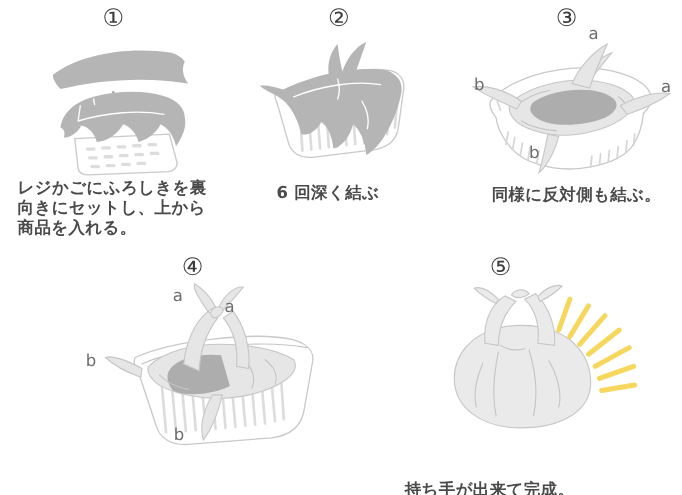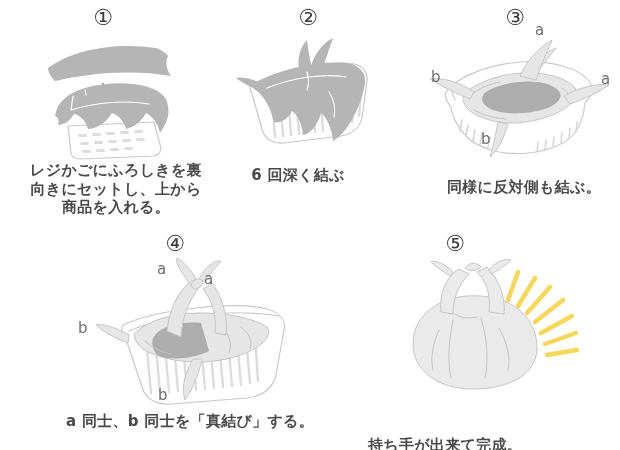--- a/index.html
+++ b/index.html
@@ -17,21 +17,20 @@
     font-size:22px;line-height:24px;
     color:#3c3c3c;
   }
   .caption{
     position:absolute;
     font-size:15px;font-weight:bold;
     color:#4a4a4a;
     line-height:18.5px;
     white-space:pre-line;
     letter-spacing:0.3px;
-    text-align:center;
   }
   .caption.center{text-align:center;}
   .corner-label{
     position:absolute;
     font-size:15px;line-height:15px;
     color:#6e6e6e;
   }
   .illu{position:absolute;}
   svg{display:block;overflow:visible;}
   .cloth{fill:#b5b5b5;}
@@ -156,21 +155,21 @@
       <path class="lightcloth" d="M46,62 C32,52 14,47 2,49 C14,57 30,64 42,69 Z"></path>
       <path class="lightcloth" d="M80,94 C76,108 70,120 62,127 C66,114 68,102 70,92 Z"></path>
     </g>
   </svg>
 
   <span class="corner-label" style="left:535px;top:23px;">a</span>
   <span class="corner-label" style="left:431px;top:70px;">b</span>
   <span class="corner-label" style="left:601px;top:72px;">a</span>
   <span class="corner-label" style="left:481px;top:132px;">b</span>
 
-  <div class="caption center" style="left:436px;top:178px;width:176px;">同様に反対側も結ぶ。</div>
+  <div class="caption center" style="left:436px;top:168px;width:176px;">同様に反対側も結ぶ。</div>
 
   <div class="step-num" style="left:158px;top:232px;">④</div>
 
   <svg class="illu" style="left:95px;top:255px;" width="215" height="155" viewBox="0 0 215 155">
     <g>
       <path class="basket" d="M28,70 C62,54 140,46 172,54 C186,58 191,66 189,75 L181,120 C178,133 168,141 152,143 L76,149 C60,150 50,143 47,132 L31,84 C27,78 26,73 28,70 Z"></path>
       <path class="fold" d="M34,76 C66,61 140,53 184,61" stroke="#dcdcdc"></path>
       <g>
         <line class="slat" x1="52" y1="94" x2="56" y2="138"></line>
         <line class="slat" x1="61" y1="93" x2="65" y2="137"></line>
@@ -203,21 +202,20 @@
       <path class="lightcloth" d="M34,80 C20,72 6,68 1,70 C8,77 22,84 33,88 Z"></path>
       <path class="lightcloth" d="M98,104 C90,118 86,132 90,145 C98,134 104,118 107,104 Z"></path>
     </g>
   </svg>
 
   <span class="corner-label" style="left:157px;top:262px;">a</span>
   <span class="corner-label" style="left:204px;top:272px;">a</span>
   <span class="corner-label" style="left:78px;top:321px;">b</span>
   <span class="corner-label" style="left:158px;top:388px;">b</span>
 
-  <div class="caption center" style="left:40px;top:412px;width:300px;">a 同士、b 同士を「真結び」する。</div>
 
   <div class="step-num" style="left:438px;top:232px;">⑤</div>
 
   <svg class="illu" style="left:395px;top:258px;" width="195" height="140" viewBox="0 0 195 140">
     <g>
       <path class="lightcloth" style="fill:#eaeaea" d="M18,86 C18,62 36,45 60,40 C70,37 88,37 98,40 C124,45 142,64 142,90 C142,114 118,131 78,131 C42,131 18,112 18,86 Z"></path>
       <path class="lightcloth" style="fill:#eaeaea" d="M46,54 C44,34 52,18 64,11 L74,16 C64,26 58,40 58,56 Z"></path>
       <path class="lightcloth" style="fill:#eaeaea" d="M94,54 C96,34 90,22 82,14 L92,9 C103,20 111,38 109,56 Z"></path>
       <path class="lightcloth" style="fill:#eaeaea" d="M58,14 C50,6 42,2 36,4 C42,10 50,15 56,18 Z"></path>
       <path class="lightcloth" style="fill:#eaeaea" d="M94,12 C100,4 110,0 116,2 C110,8 102,13 96,16 Z"></path>

